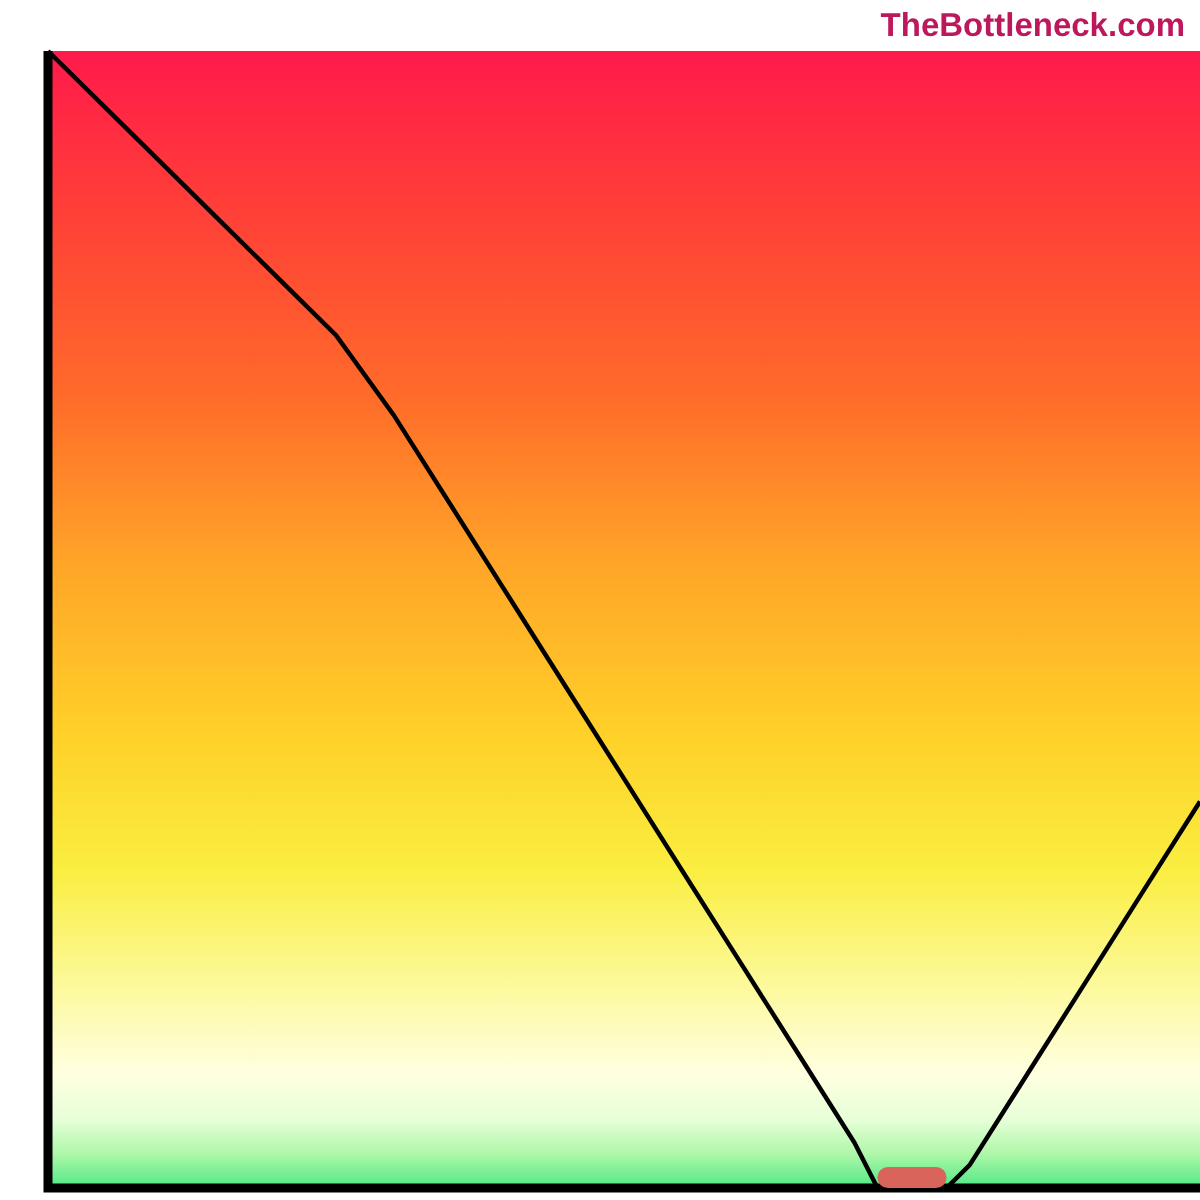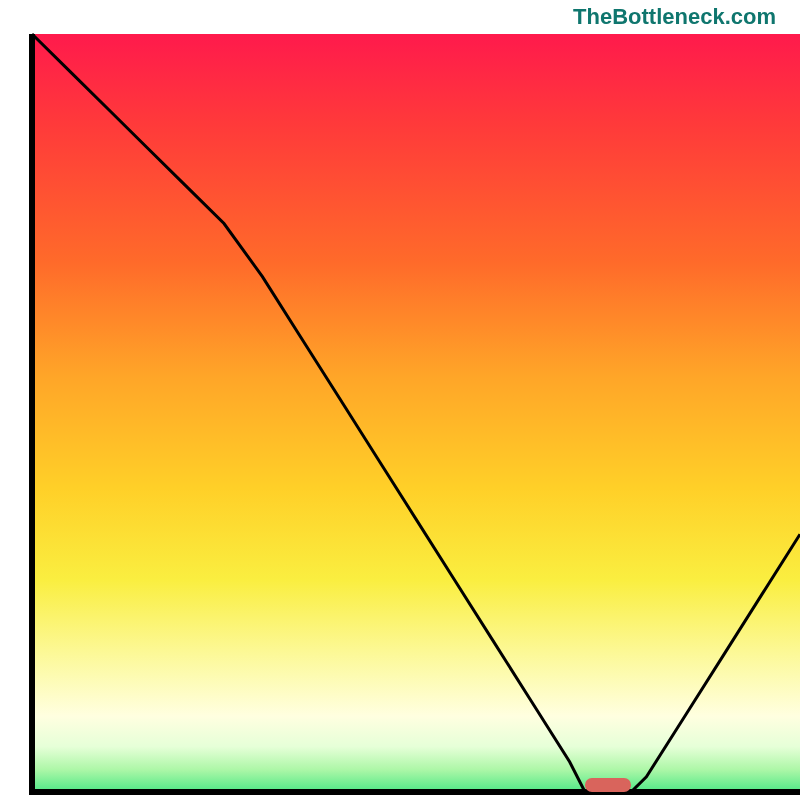--- a/index.html
+++ b/index.html
@@ -1,17 +1,17 @@
 <!DOCTYPE html>
 <html><head>
 <meta charset="utf-8">
 <style>
 body{margin:0;background:#fff}
 .wrap{width:800px;height:800px;position:relative}
-.watermark{position:absolute;top:4px;right:24px;font:700 22px Arial;color:#0f766e}
+.watermark{position:absolute;top:4px;right:10px;font:700 22px Arial;color:#be185d}
 svg{display:block}
 </style>
 </head>
 <body>
 
 <div class="wrap">
   <div class="watermark">TheBottleneck.com</div>
   <svg id="chart" width="800" height="800">
       <defs>
         <linearGradient id="grad" x1="0" y1="0" x2="0" y2="1">

